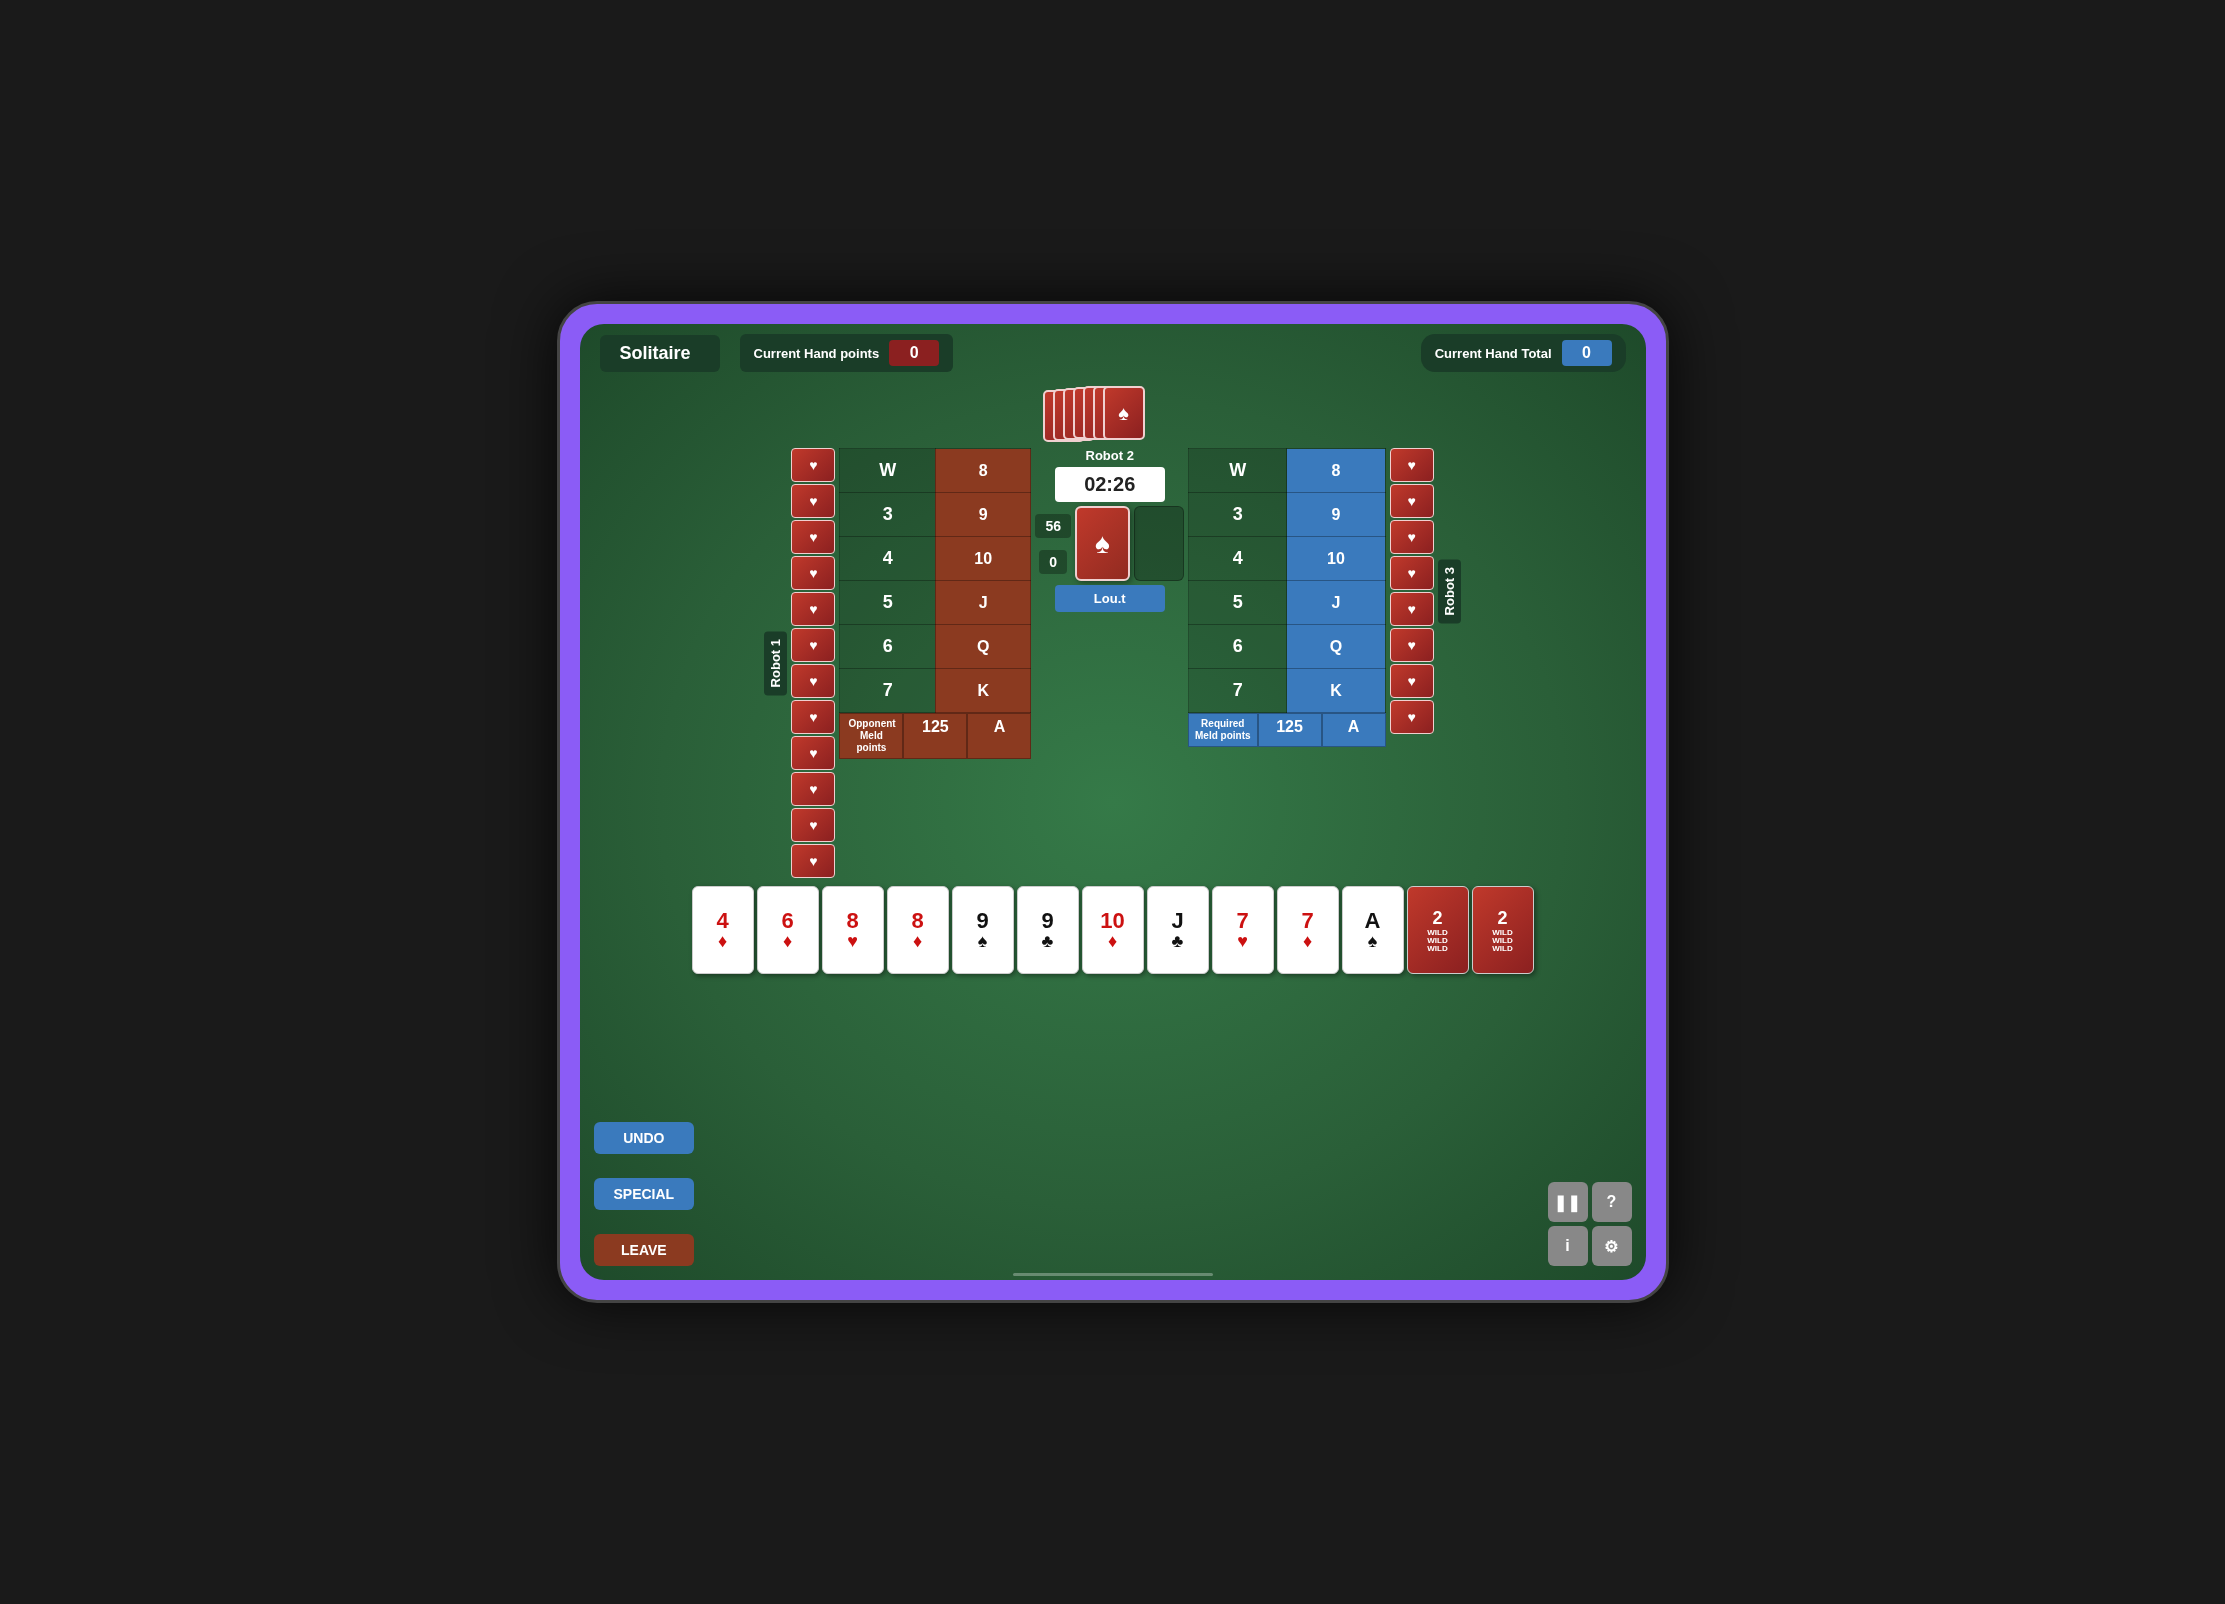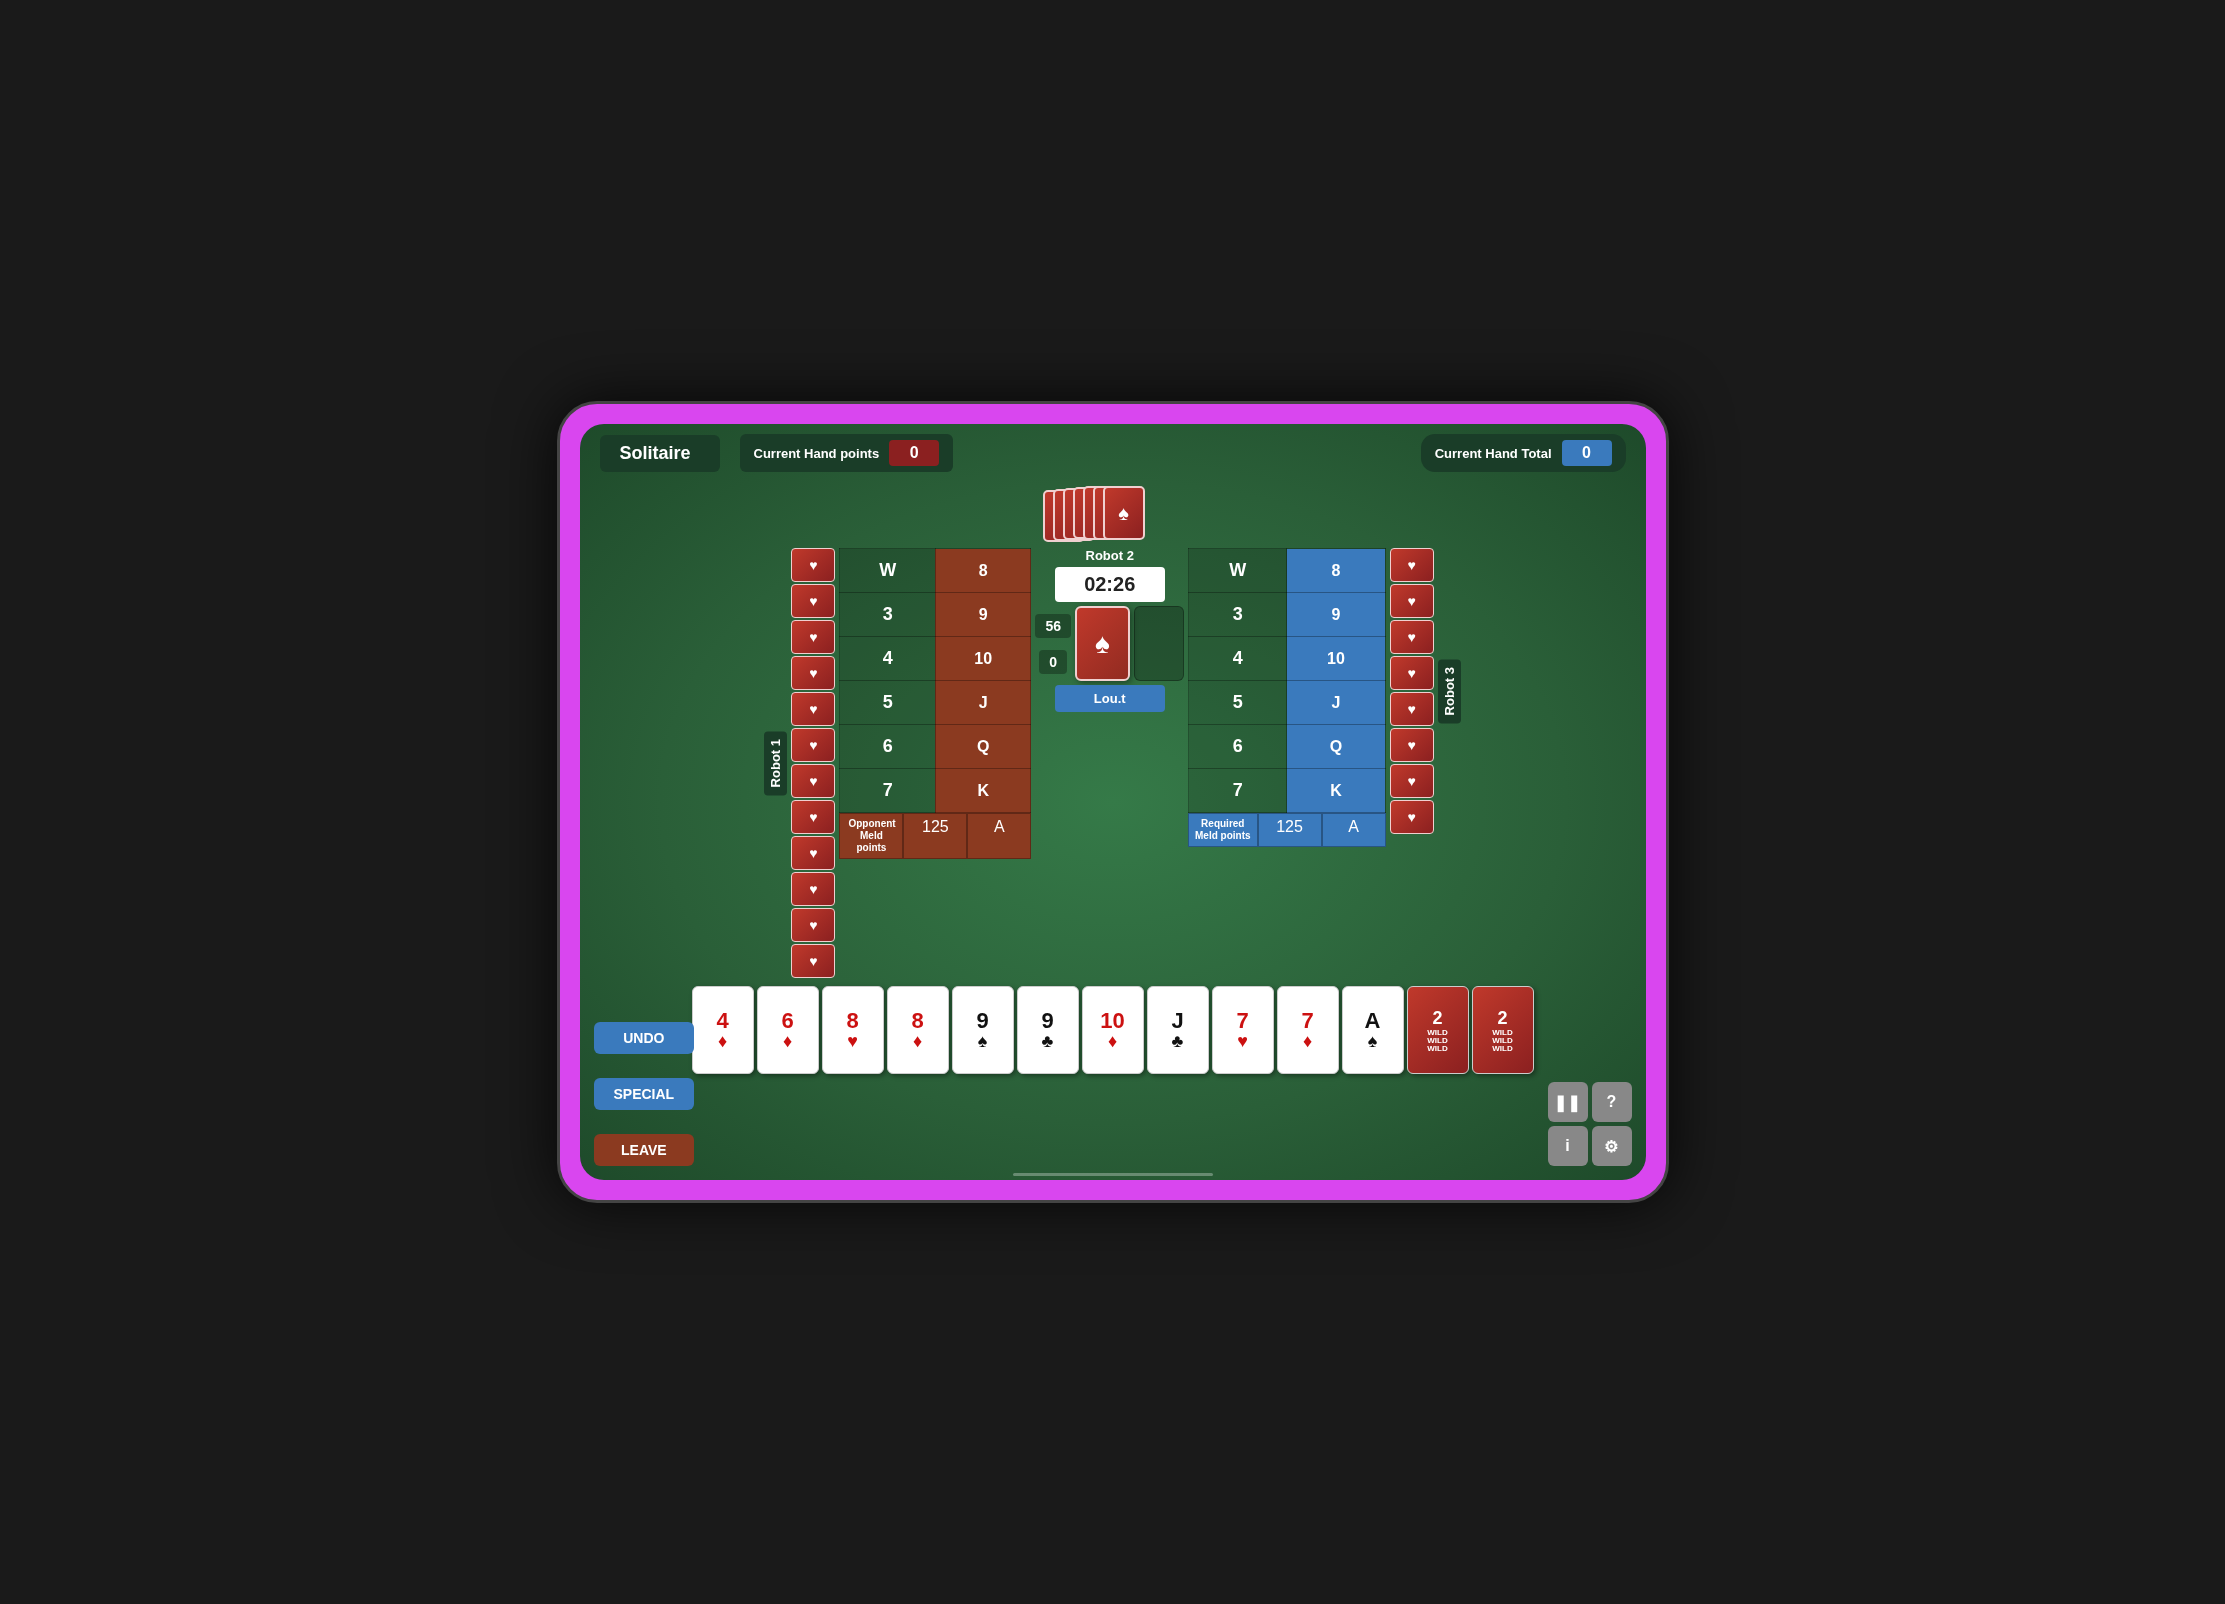--- a/index.html
+++ b/index.html
@@ -6,22 +6,22 @@
     body {
       background: #1a1a1a;
       display: flex;
       justify-content: center;
       align-items: center;
       min-height: 100vh;
       font-family: Arial, sans-serif;
     }
     .device {
       width: 1112px;
-      height: 802px;
-      background: #d946ef;
+      height: 1002px;
+      background: #8b5cf6;
       border-radius: 40px;
       padding: 20px;
       box-shadow: 0 0 60px rgba(0,0,0,0.8);
       border: 3px solid #444;
     }
     .screen {
       width: 100%;
       height: 100%;
       background: #2d6b3e;
       border-radius: 24px;
@@ -130,21 +130,21 @@
       font-size: 11px;
       font-weight: bold;
       padding: 4px 8px;
       text-align: center;
       border: 1px solid rgba(0,0,0,0.3);
       width: 64px;
     }
     .meld-footer-val {
       background: rgba(0,0,0,0.2);
       color: white;
-      font-weight: normal;
+      font-weight: bold;
       font-size: 16px;
       padding: 4px 0;
       text-align: center;
       border: 1px solid rgba(0,0,0,0.3);
       width: 64px;
     }
 
     
     .center-panel {
       display: flex;

